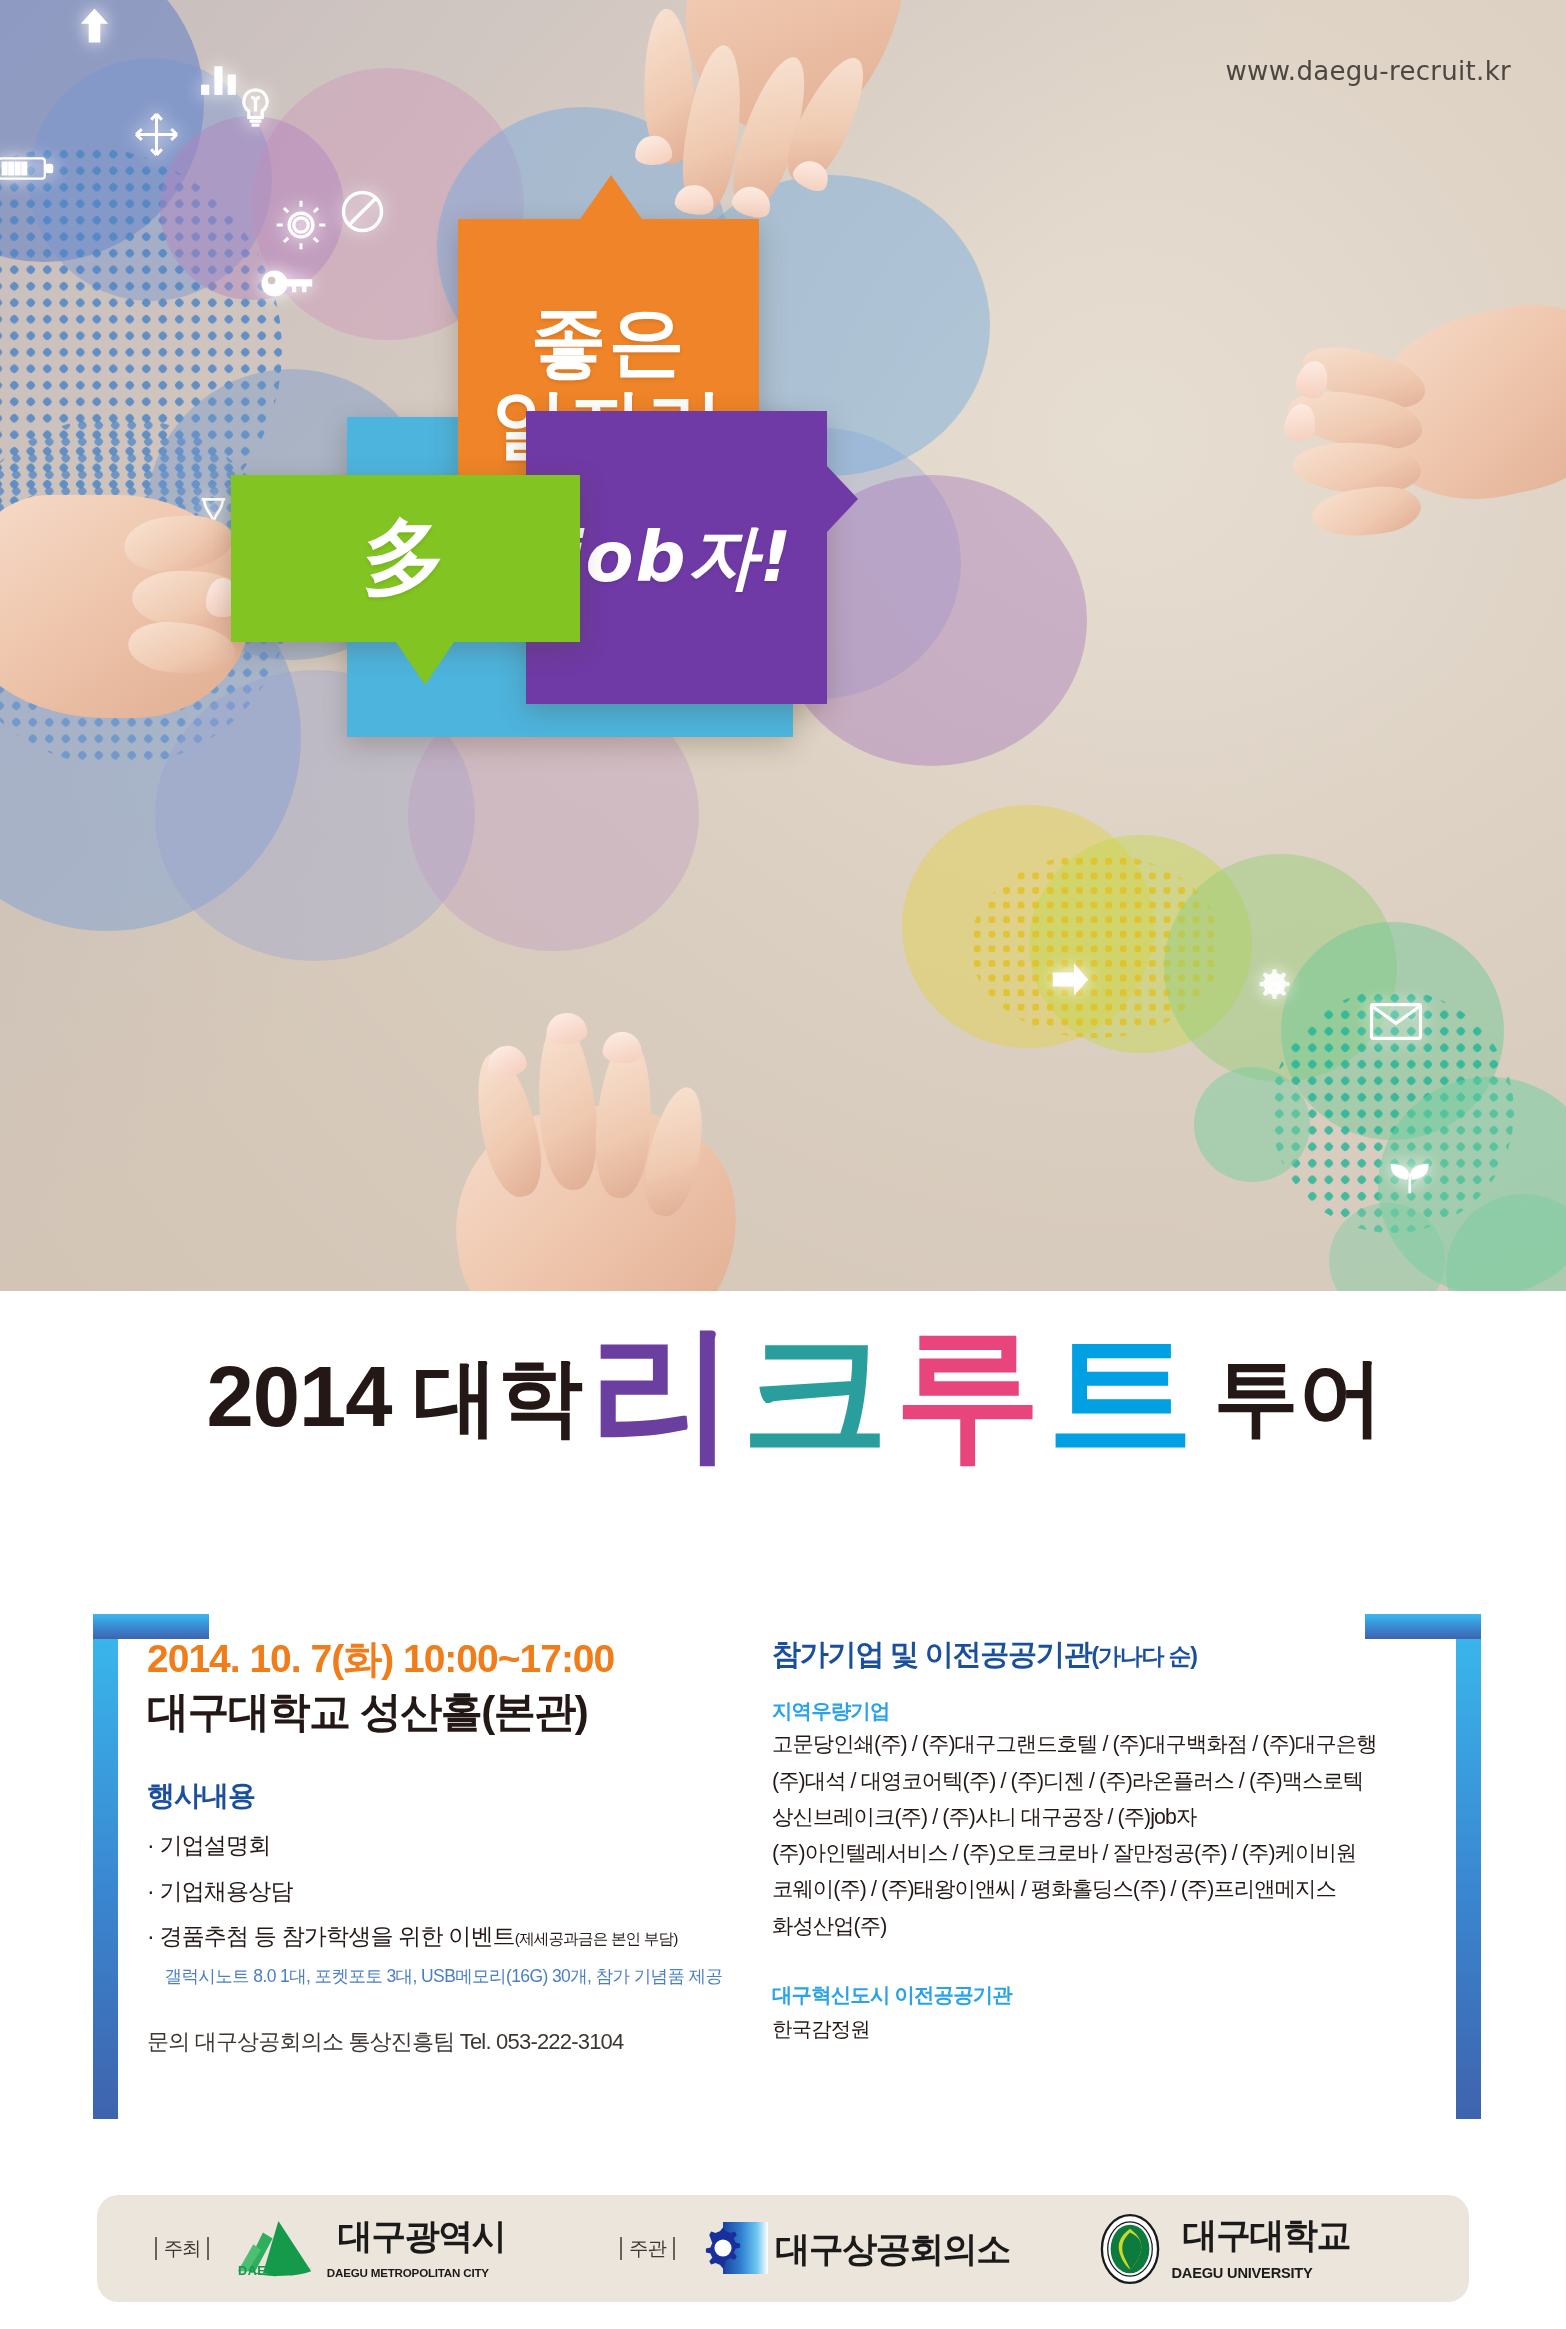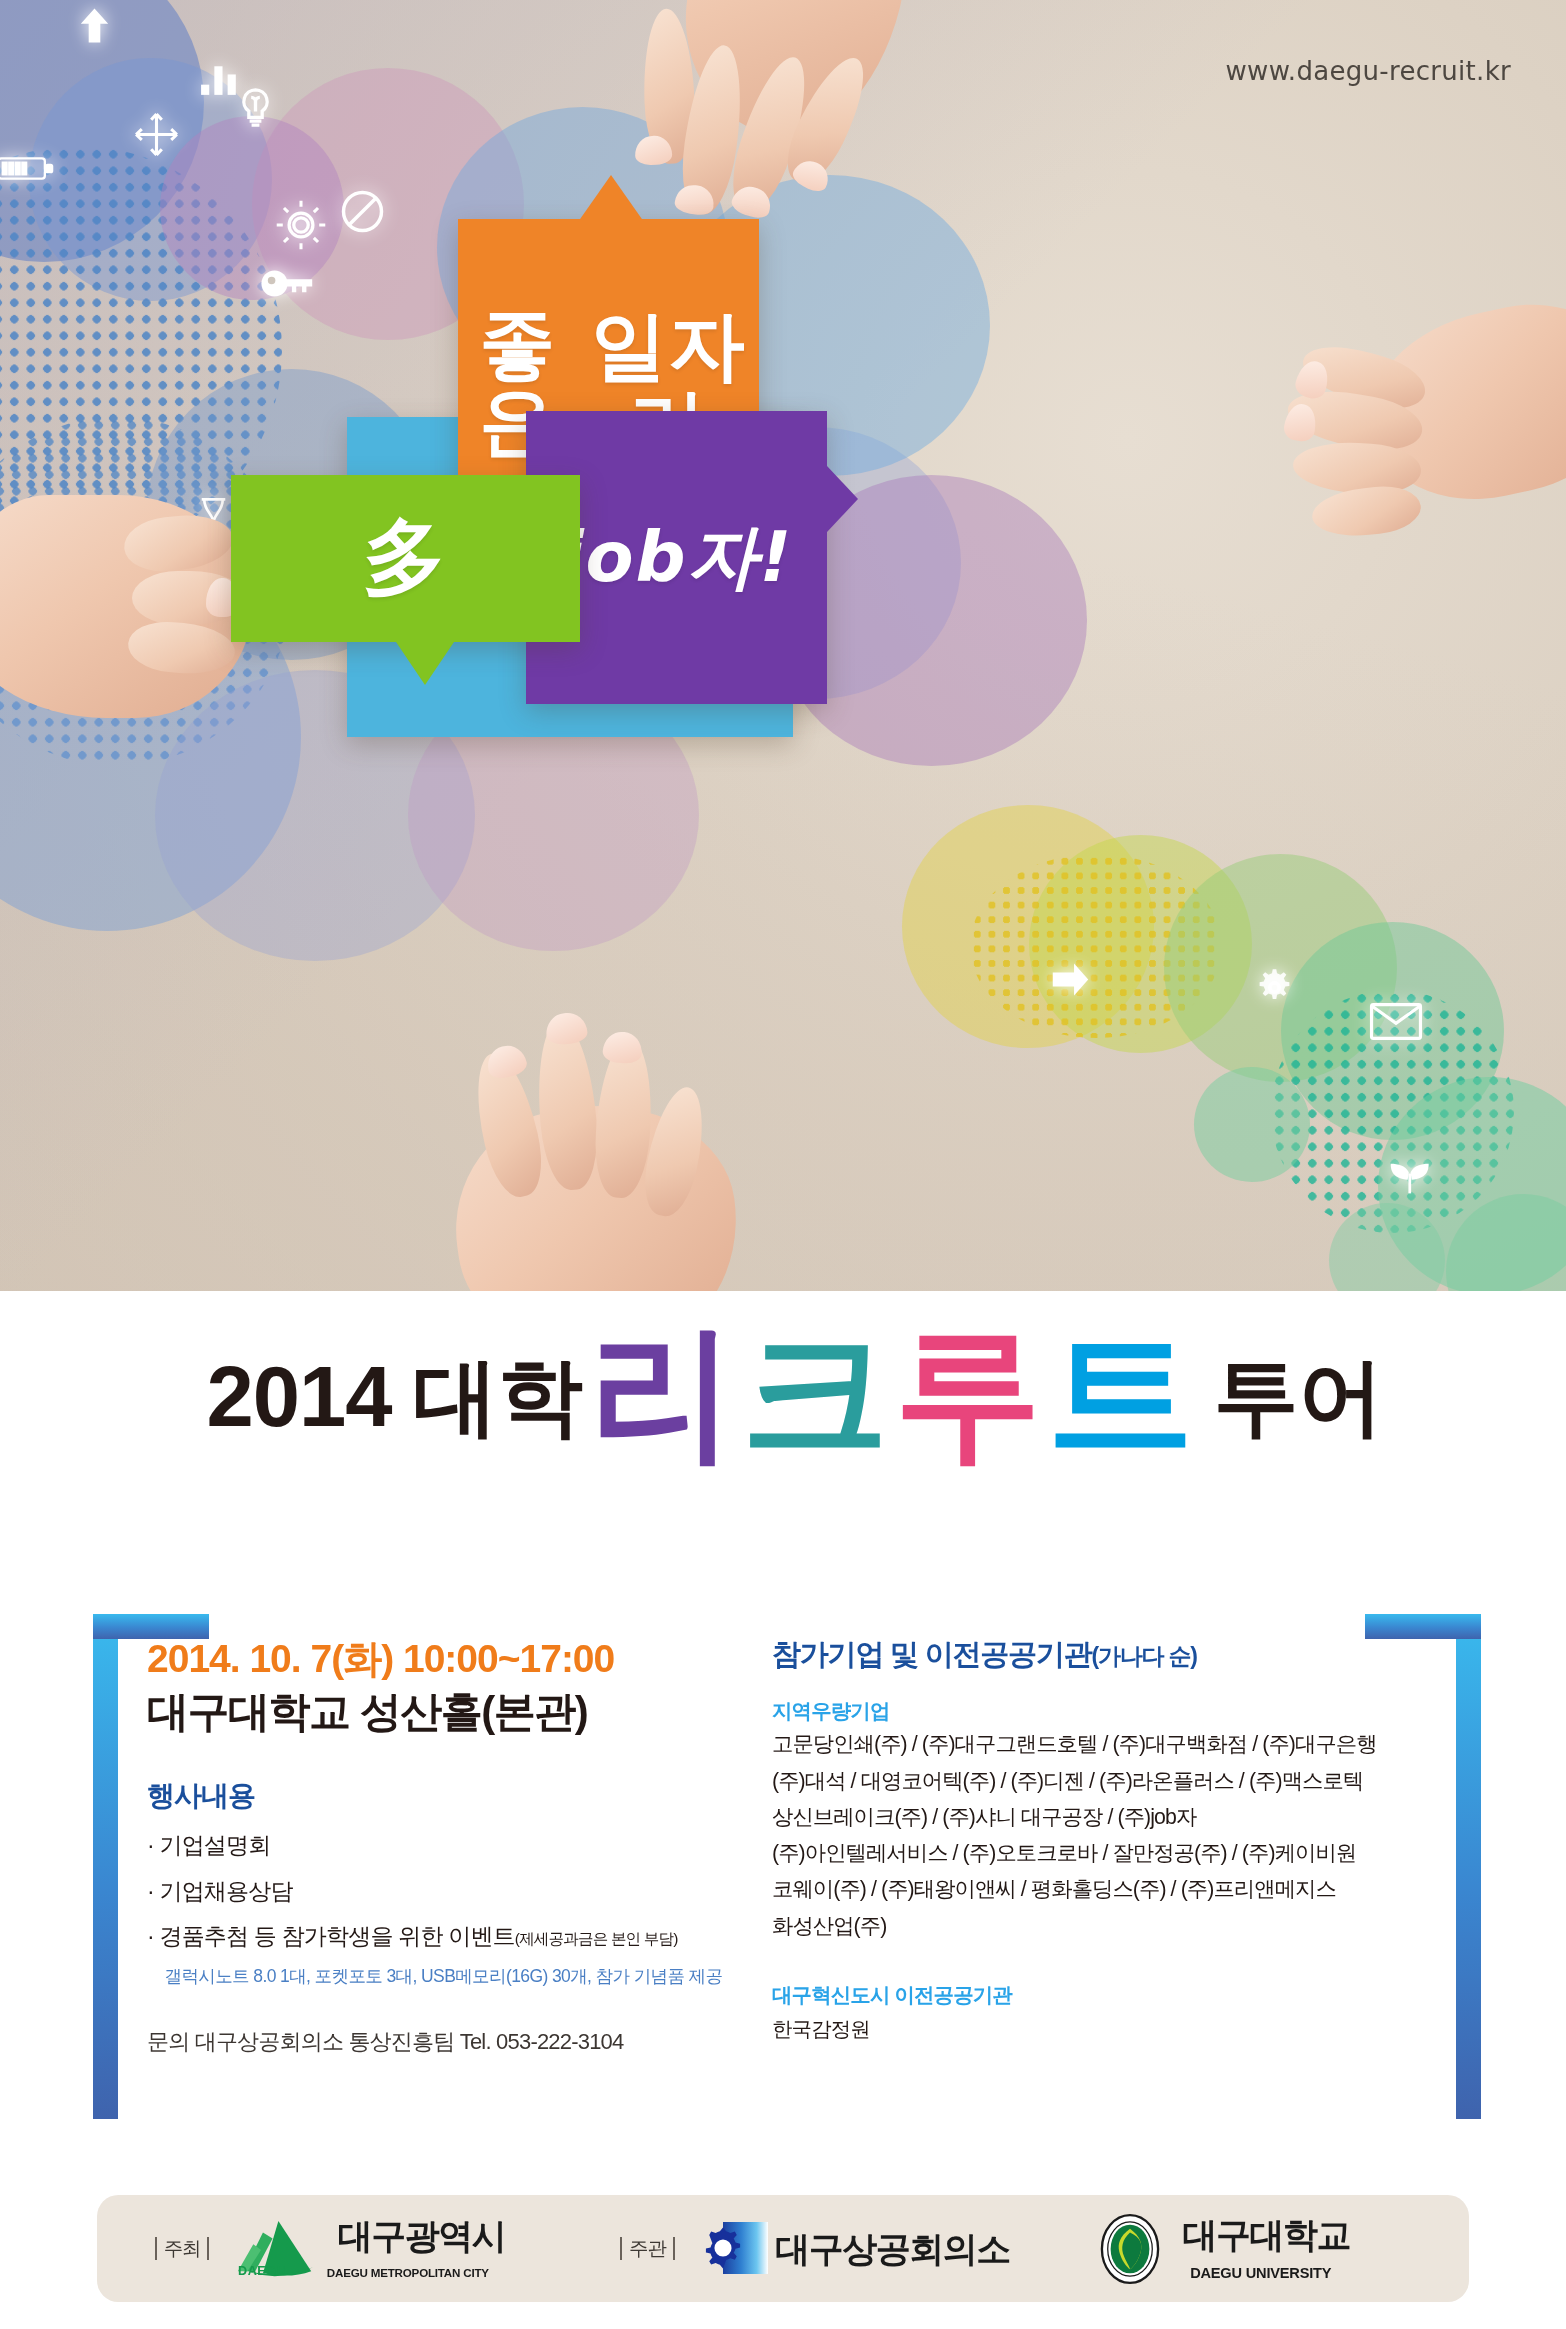--- a/index.html
+++ b/index.html
@@ -301,21 +301,21 @@
       <div class="finger" style="left:180px;top:39px;width:54px;height:160px;transform:rotate(4deg);"></div>
       <div class="nail" style="left:186px;top:33px;width:39px;height:31px;transform:rotate(4deg);"></div>
       <div class="finger" style="left:233px;top:87px;width:50px;height:131px;transform:rotate(12deg);"></div>
     </div>
 
     <div class="bubble bb-blue" style="left:347px;top:417px;width:446px;height:320px;">
       <span style="font-size:82px;">우수인력</span>
     </div>
     <div class="tail" style="left:320px;top:530px;border-top:35px solid transparent;border-bottom:35px solid transparent;border-right:31px solid #4db4dd;"></div>
 
-    <div class="bubble bb-orange" style="left:458px;top:219px;width:301px;height:326px;flex-direction:row;">
+    <div class="bubble bb-orange" style="left:458px;top:219px;width:301px;height:326px;flex-direction:column;">
       <span style="font-size:76px;">좋은</span>
       <span style="font-size:76px;margin-top:5.8px;">일자리</span>
     </div>
     <div class="tail" style="left:578px;top:175px;border-left:33px solid transparent;border-right:33px solid transparent;border-bottom:47px solid #ef8428;"></div>
 
     <div class="bubble bb-purple" style="left:526px;top:411px;width:301px;height:293px;">
       <span style="font-size:70px;font-style:italic;">job자!</span>
     </div>
     <div class="tail" style="left:827px;top:466px;border-top:33px solid transparent;border-bottom:33px solid transparent;border-left:31px solid #6f3aa5;"></div>
 
@@ -427,20 +427,20 @@
           <svg width="62" height="72" viewBox="0 0 64 74">
             <ellipse cx="32" cy="37" rx="29" ry="35" fill="#ffffff" stroke="#1a1a1a" stroke-width="2.4"></ellipse>
             <ellipse cx="32" cy="37" rx="23" ry="28" fill="#ffffff" stroke="#1a1a1a" stroke-width="1.3"></ellipse>
             <ellipse cx="32" cy="37" rx="20" ry="25" fill="#0d7a3e"></ellipse>
             <path d="M32 16 C43 24 45 32 43 40 C41 48 36 55 32 58 C28 55 23 48 21 40 C19 32 21 24 32 16Z" fill="#c8d92c"></path>
             <path d="M32 20 C24 27 22 36 26 45 C29 52 32 56 32 58 C36 55 41 48 43 40 C45 32 43 25 32 20Z" fill="#0d7a3e"></path>
           </svg>
         </div>
         <div style="margin-left:10.7px;">
           <div class="logo-txt" style="font-size:35px;">대구대학교</div>
-          <div class="logo-sub" style="font-size:14.6px;text-align:center;">DAEGU UNIVERSITY</div>
+          <div class="logo-sub" style="font-size:14.6px;">DAEGU UNIVERSITY</div>
         </div>
       </div>
     </div>
 
   </div>
 </div>
 
 
 </body></html>

